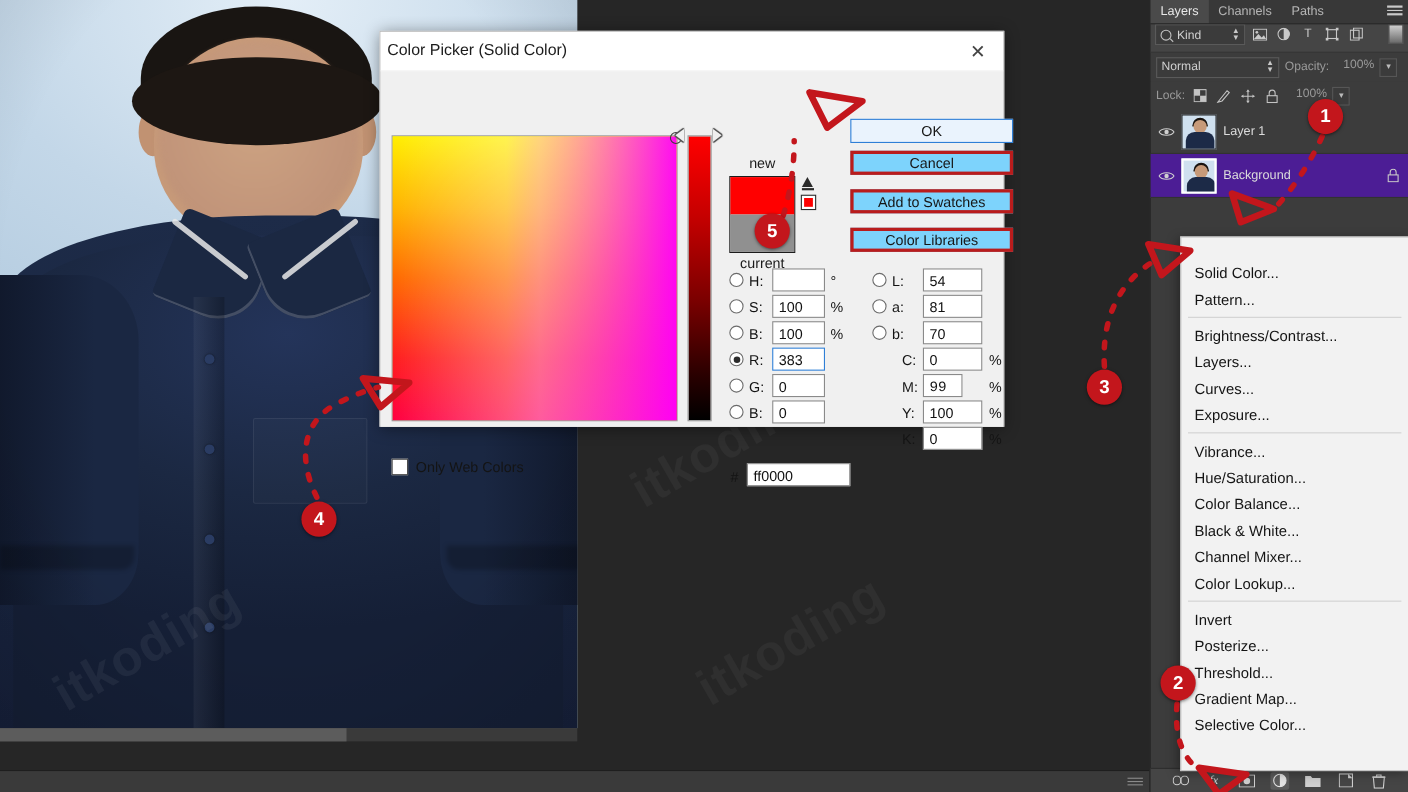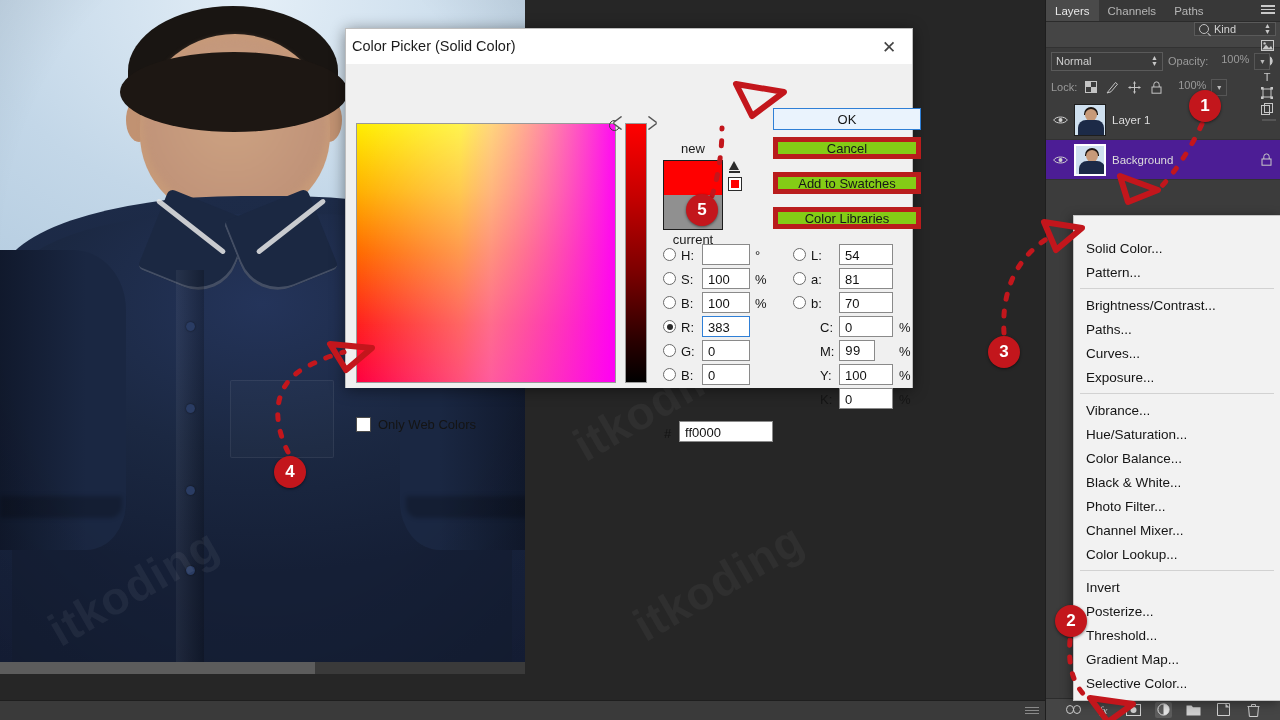--- a/index.html
+++ b/index.html
@@ -226,21 +226,21 @@
   #web-alert {
     position:absolute; left:382px; top:112px; width:14px; height:14px;
     border:1px solid #2b2b2b; background:#fff;
     display:flex; align-items:center; justify-content:center;
   }
   #web-alert i { display:block; width:8px; height:8px; background:#ff0000; }
 
   
   .cp-btn {
     position:absolute; left:427px; width:148px; height:22px;
-    background:#84cc16; border:5px solid #b91c1c;
+    background:#7dd3fc; border:3px solid #b91c1c;
     font-size:13px; color:#161616; display:flex;
     align-items:center; justify-content:center; cursor:default;
   }
   #btn-ok { top:43px; background:#eaf3fd; border:1px solid #2f7fd6; }
   #btn-cancel { top:72px; }
   #btn-swatches { top:107px; }
   #btn-libraries { top:142px; }
 
   
   .radio {
@@ -280,22 +280,22 @@
     padding:0 9px; font-size:11.5px; color:#b6b6b6;
     display:flex; align-items:center; cursor:default;
   }
   .ptab.active { background:#4a4a4a; color:#e8e8e8; }
   #panel-menu-btn {
     position:absolute; right:5px; top:5px; width:14px; height:11px;
   }
   #panel-menu-btn b { display:block; height:1.5px; background:#c9c9c9; margin-bottom:2px; }
 
   #filter-row {
-    height:26px; background:#454545; display:flex; align-items:flex-end;
-    padding:0 4px; gap:4px; border-bottom:1px solid #323232;flex-direction:column;
+    height:26px; background:#454545; display:flex; align-items:flex-start;
+    padding:0 4px; gap:4px; border-bottom:1px solid #323232;
   }
   #kind-select {
     width:82px; height:19px; background:#3b3b3b; border:1px solid #5a5a5a;
     display:flex; align-items:center; gap:5px; padding:0 4px;
     font-size:11px; color:#d2d2d2;
   }
   .kind-icn { width:10px; height:10px; border:1.3px solid #c2c2c2; border-radius:50%; position:relative; }
   .kind-icn::after { content:""; position:absolute; right:-3px; bottom:-2px; width:4px; height:1.3px;
       background:#c2c2c2; transform:rotate(45deg); }
   .spin { margin-left:auto; width:7px; color:#c8c8c8; font-size:7px; line-height:6px; text-align:center; }
@@ -684,29 +684,28 @@
         </svg>
     </span>
   </div>
 </div>
 
 <div id="adj-menu">
     <div class="adj-item">Solid Color...</div>
     <div class="adj-item">Pattern...</div>
     <div class="adj-sep"></div>
     <div class="adj-item">Brightness/Contrast...</div>
-    <div class="adj-item">Paths...</div>
+    <div class="adj-item">Layers...</div>
     <div class="adj-item">Curves...</div>
     <div class="adj-item">Exposure...</div>
     <div class="adj-sep"></div>
     <div class="adj-item">Vibrance...</div>
     <div class="adj-item">Hue/Saturation...</div>
     <div class="adj-item">Color Balance...</div>
     <div class="adj-item">Black &amp; White...</div>
-    <div class="adj-item">Photo Filter...</div>
     <div class="adj-item">Channel Mixer...</div>
     <div class="adj-item">Color Lookup...</div>
     <div class="adj-sep"></div>
     <div class="adj-item">Invert</div>
     <div class="adj-item">Posterize...</div>
     <div class="adj-item">Threshold...</div>
     <div class="adj-item">Gradient Map...</div>
     <div class="adj-item">Selective Color...</div>
   </div>
 

